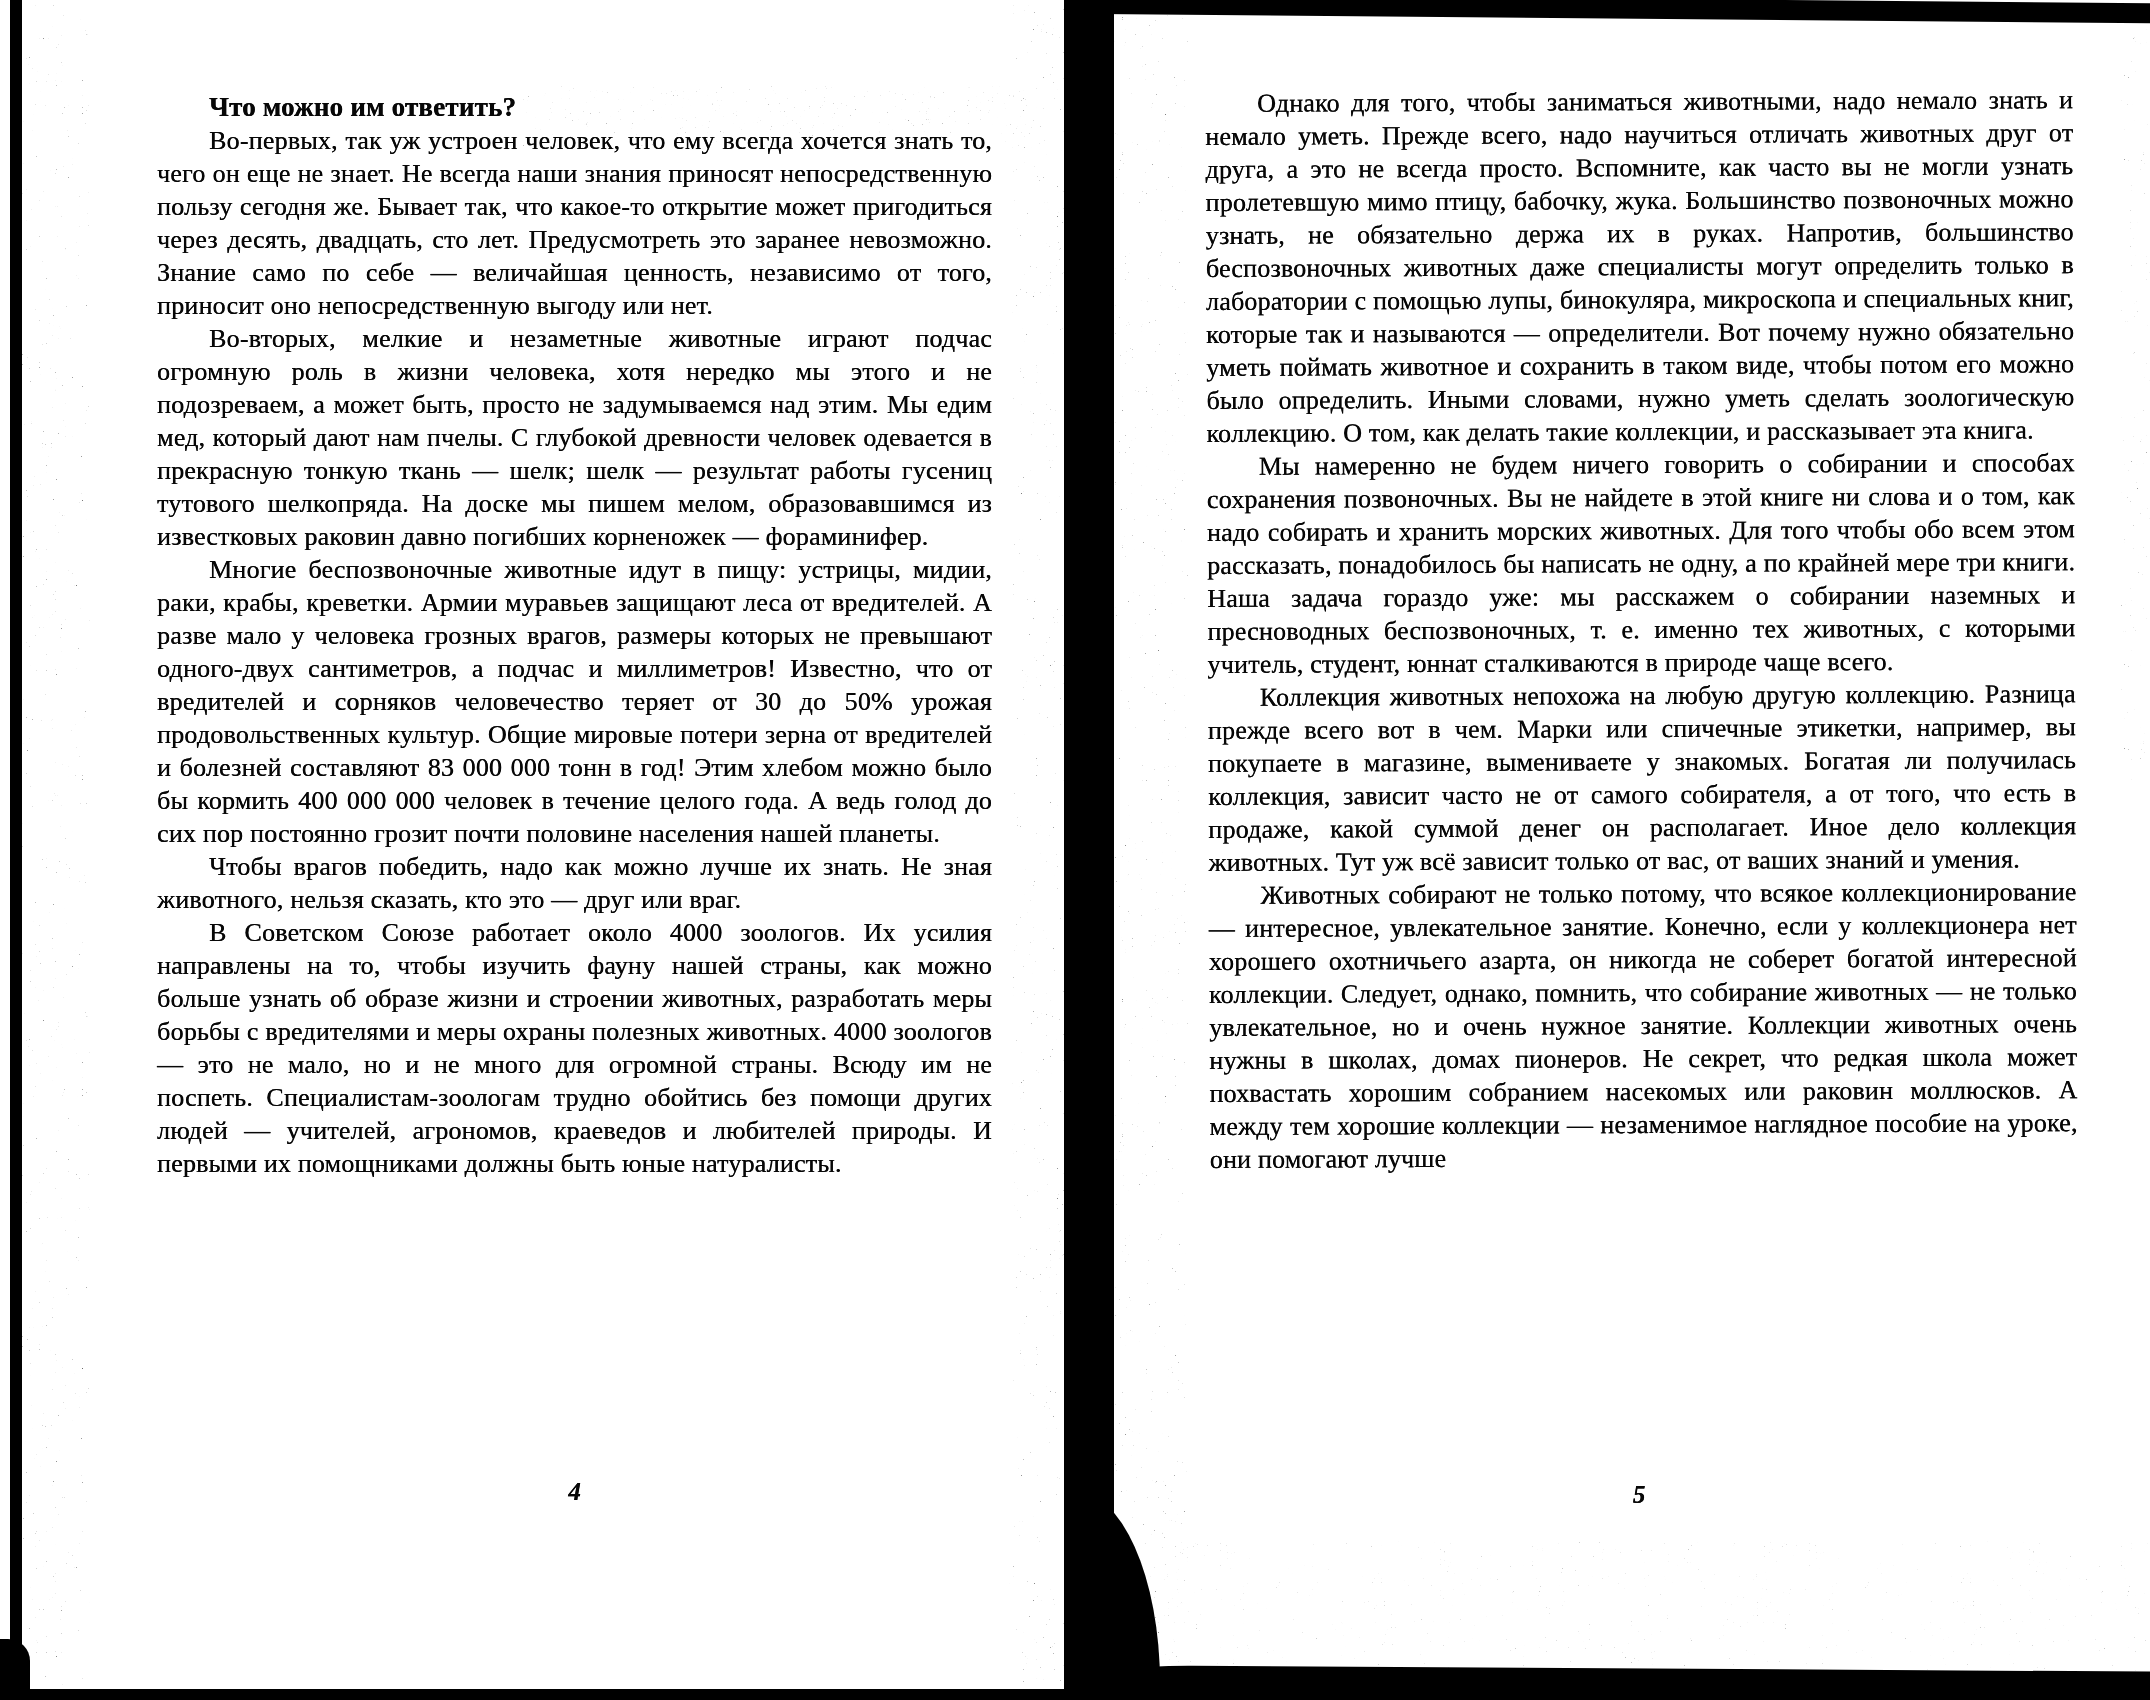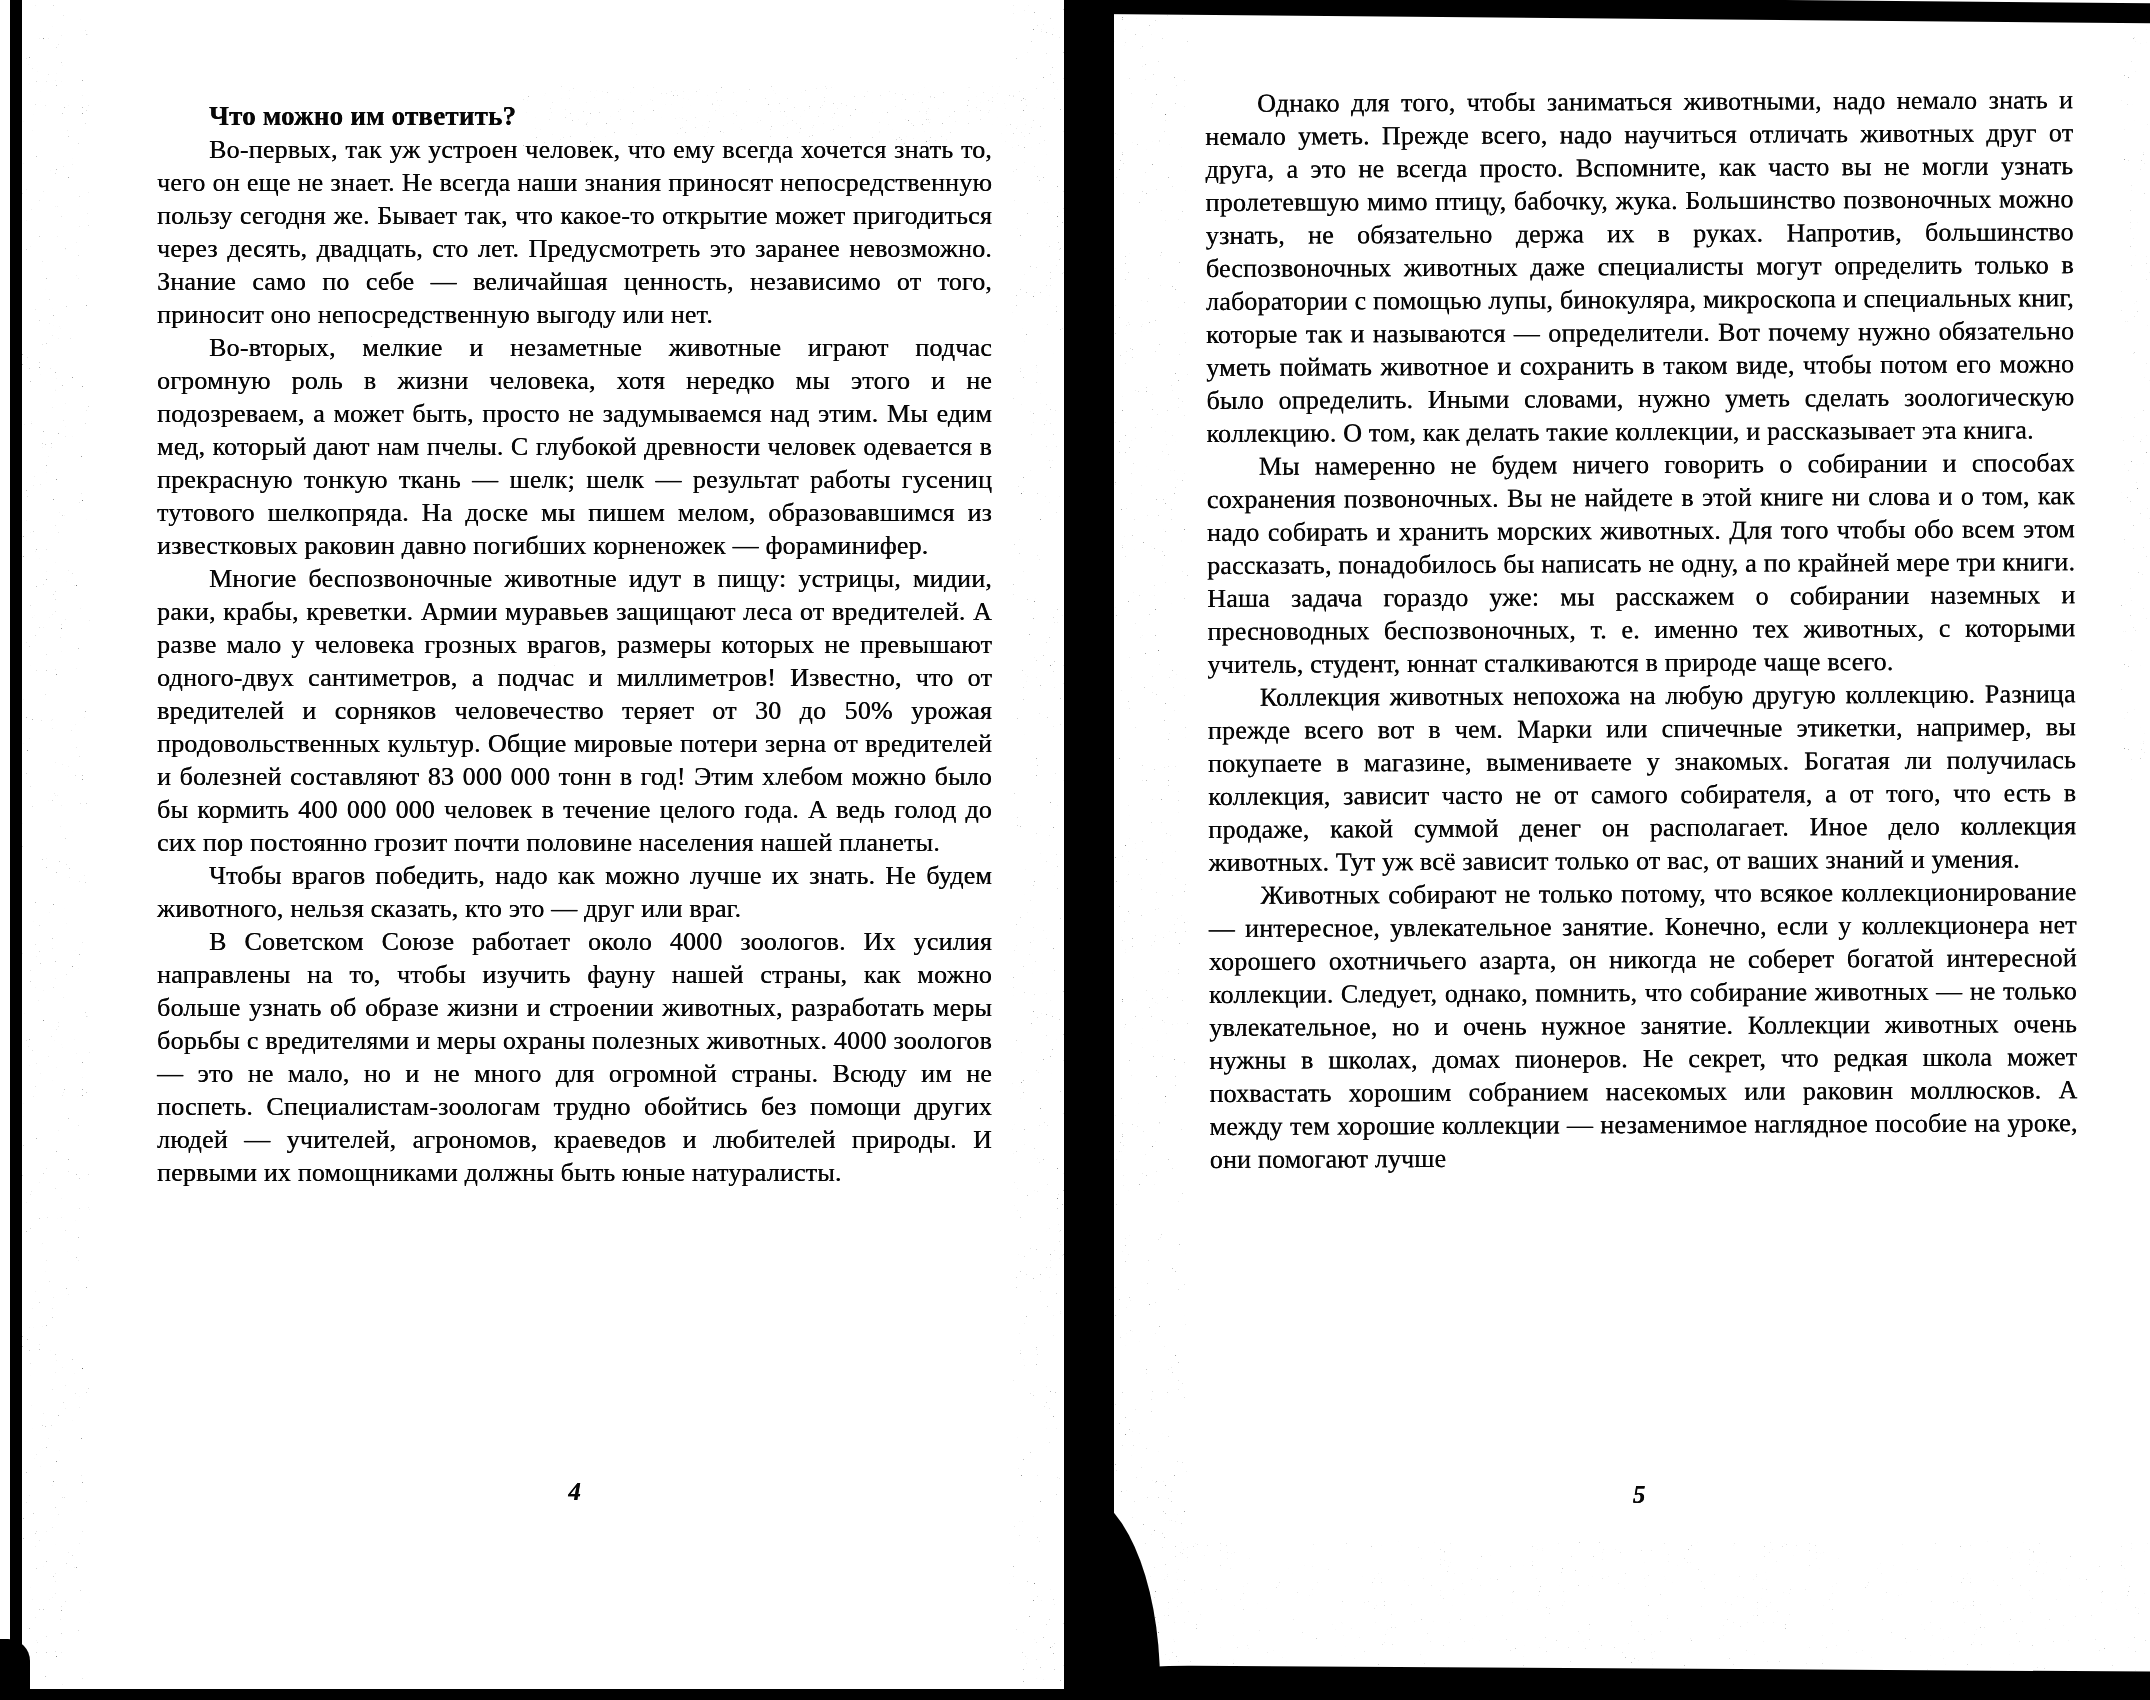--- a/index.html
+++ b/index.html
@@ -15,21 +15,21 @@
   .page{
     position:absolute;
     text-align:justify;
     font-size:26px;
     line-height:33px;
     letter-spacing:0.2px;
     text-shadow:0.3px 0 currentColor;
     hyphens:auto;
   }
   .page p{margin:0;text-indent:52px;}
-  .page-left{left:157px;top:100px;width:835px;}
+  .page-left{left:157px;top:91px;width:835px;}
   .page-right{left:1205px;top:87px;width:868px;transform:rotate(-.25deg);transform-origin:left top;}
   .heading{
     font-weight:bold;
     text-indent:52px;
     margin:0;
     font-size:27px;
   }
   .pagenum{
     position:absolute;
     text-align:center;
@@ -56,21 +56,21 @@
 <body>
 
 <div class="canvas">
 
   <div class="page page-left">
     <p class="heading">Что можно им ответить?</p>
     <div>
         <p>Во-первых, так уж устроен человек, что ему всегда хочется знать то, чего он еще не знает. Не всегда наши знания приносят непосредственную пользу сегодня же. Бывает так, что какое-то открытие может пригодиться через десять, двадцать, сто лет. Предусмотреть это заранее невозможно. Знание само по себе — величайшая ценность, независимо от того, приносит оно непосредственную выгоду или нет.</p>
         <p>Во-вторых, мелкие и незаметные животные играют подчас огромную роль в жизни человека, хотя нередко мы этого и не подозреваем, а может быть, просто не задумываемся над этим. Мы едим мед, который дают нам пчелы. С глубокой древности человек одевается в прекрасную тонкую ткань — шелк; шелк — результат работы гусениц тутового шелкопряда. На доске мы пишем мелом, образовавшимся из известковых раковин давно погибших корненожек — фораминифер.</p>
         <p>Многие беспозвоночные животные идут в пищу: устрицы, мидии, раки, крабы, креветки. Армии муравьев защищают леса от вредителей. А разве мало у человека грозных врагов, размеры которых не превышают одного-двух сантиметров, а подчас и миллиметров! Известно, что от вредителей и сорняков человечество теряет от 30 до 50% урожая продовольственных культур. Общие мировые потери зерна от вредителей и болезней составляют 83 000 000 тонн в год! Этим хлебом можно было бы кормить 400 000 000 человек в течение целого года. А ведь голод до сих пор постоянно грозит почти половине населения нашей планеты.</p>
-        <p>Чтобы врагов победить, надо как можно лучше их знать. Не будем животного, нельзя сказать, кто это — друг или враг.</p>
+        <p>Чтобы врагов победить, надо как можно лучше их знать. Не зная животного, нельзя сказать, кто это — друг или враг.</p>
         <p>В Советском Союзе работает около 4000 зоологов. Их усилия направлены на то, чтобы изучить фауну нашей страны, как можно больше узнать об образе жизни и строении животных, разработать меры борьбы с вредителями и меры охраны полезных животных. 4000 зоологов — это не мало, но и не много для огромной страны. Всюду им не поспеть. Специалистам-зоологам трудно обойтись без помощи других людей — учителей, агрономов, краеведов и любителей природы. И первыми их помощниками должны быть юные натуралисты.</p>
       </div>
   </div>
 
   <div class="page page-right">
     <div>
         <p>Однако для того, чтобы заниматься животными, надо немало знать и немало уметь. Прежде всего, надо научиться отличать животных друг от друга, а это не всегда просто. Вспомните, как часто вы не могли узнать пролетевшую мимо птицу, бабочку, жука. Большинство позвоночных можно узнать, не обязательно держа их в руках. Напротив, большинство беспозвоночных животных даже специалисты могут определить только в лаборатории с помощью лупы, бинокуляра, микроскопа и специальных книг, которые так и называются — определители. Вот почему нужно обязательно уметь поймать животное и сохранить в таком виде, чтобы потом его можно было определить. Иными словами, нужно уметь сделать зоологическую коллекцию. О том, как делать такие коллекции, и рассказывает эта книга.</p>
         <p>Мы намеренно не будем ничего говорить о собирании и способах сохранения позвоночных. Вы не найдете в этой книге ни слова и о том, как надо собирать и хранить морских животных. Для того чтобы обо всем этом рассказать, понадобилось бы написать не одну, а по крайней мере три книги. Наша задача гораздо уже: мы расскажем о собирании наземных и пресноводных беспозвоночных, т. е. именно тех животных, с которыми учитель, студент, юннат сталкиваются в природе чаще всего.</p>
         <p>Коллекция животных непохожа на любую другую коллекцию. Разница прежде всего вот в чем. Марки или спичечные этикетки, например, вы покупаете в магазине, вымениваете у знакомых. Богатая ли получилась коллекция, зависит часто не от самого собирателя, а от того, что есть в продаже, какой суммой денег он располагает. Иное дело коллекция животных. Тут уж всё зависит только от вас, от ваших знаний и умения.</p>
         <p>Животных собирают не только потому, что всякое коллекционирование — интересное, увлекательное занятие. Конечно, если у коллекционера нет хорошего охотничьего азарта, он никогда не соберет богатой интересной коллекции. Следует, однако, помнить, что собирание животных — не только увлекательное, но и очень нужное занятие. Коллекции животных очень нужны в школах, домах пионеров. Не секрет, что редкая школа может похвастать хорошим собранием насекомых или раковин моллюсков. А между тем хорошие коллекции — незаменимое наглядное пособие на уроке, они помогают лучше</p>

